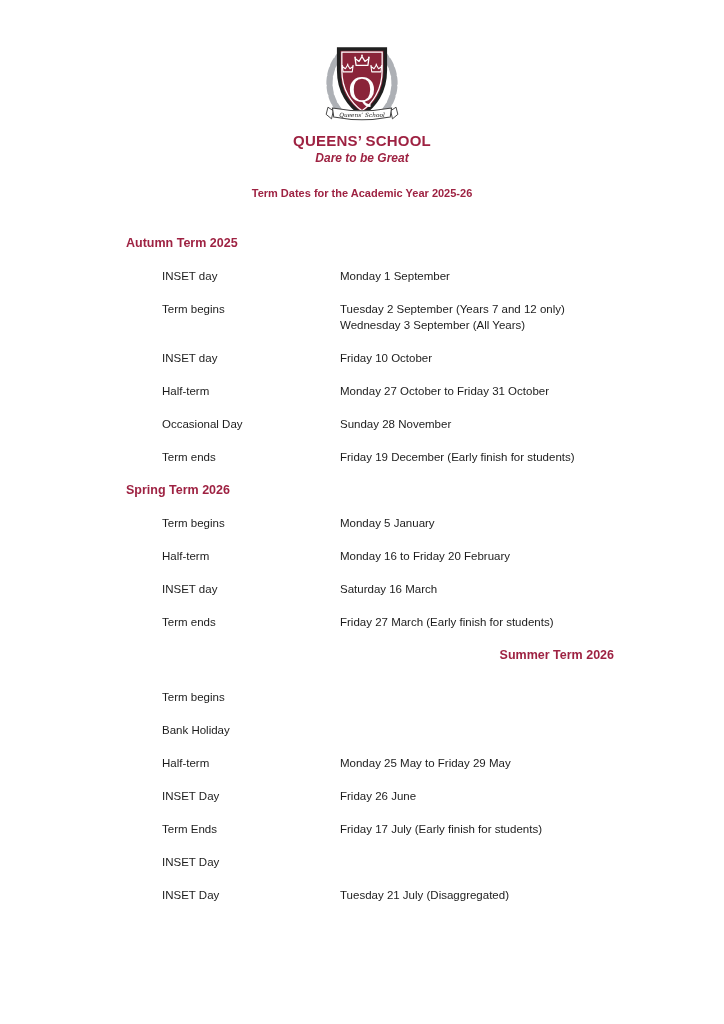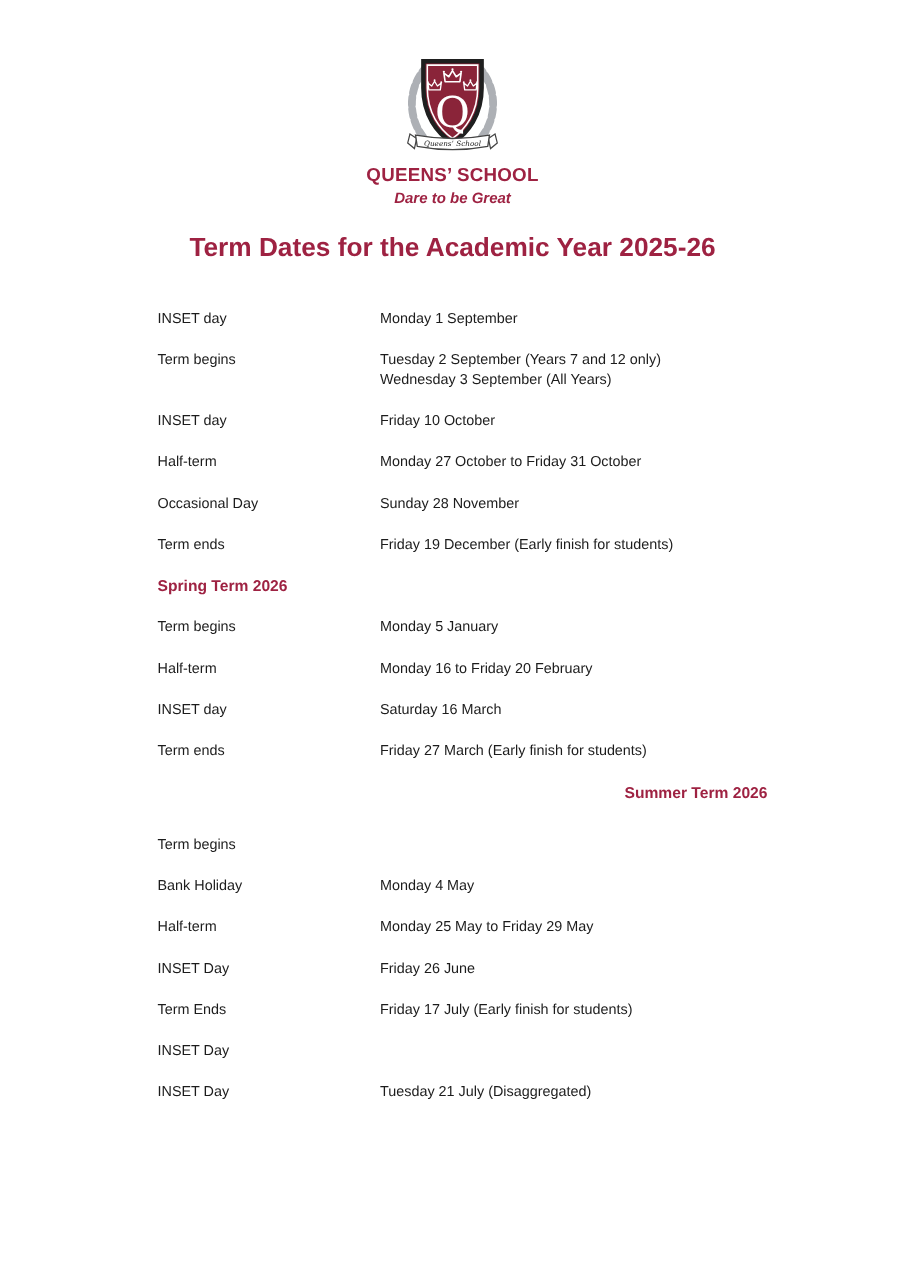--- a/index.html
+++ b/index.html
@@ -24,36 +24,36 @@
   .motto {
     margin-top: 2px;
     font-size: 12px;
     font-weight: bold;
     font-style: italic;
     color: #9E2242;
   }
   .doc-title {
     margin-top: 22px;
     text-align: center;
-    font-size: 21px;
+    font-size: 11px;
     font-weight: bold;
     color: #9E2242;
   }
   .content { margin: 36px 110px 0 126px; }
   .section { margin-top: 16px; }
   .section:first-child { margin-top: 0; }
   .section-title {
     font-size: 12.5px;
     font-weight: bold;
     color: #9E2242;
     line-height: 16px;
     margin: 0 0 17px 0;
   }
   .section-title.gap-lg { margin-bottom: 26px; text-align: right; }
-  .row { display: flex; margin-bottom: 17px; }
+  .row { display: flex; margin-bottom: 17px; margin-left: 36px; }
   .row-label {
     flex: 0 0 178px;
     font-size: 11.5px;
     line-height: 16px;
     color: #1c1c1c;
   }
   .row-value {
     flex: 1;
     font-size: 11.5px;
     line-height: 16px;
@@ -104,20 +104,21 @@
 
     <div class="school-name">QUEENS’ SCHOOL</div>
     <div class="motto">Dare to be Great</div>
   </div>
 
   <div class="doc-title">Term Dates for the Academic Year 2025-26</div>
 
   <div class="content">
 
     <div class="section">
+      <div class="section-title">Autumn Term 2025</div>
       <div class="row">
         <div class="row-label">INSET day</div>
         <div class="row-value">Monday 1 September</div>
       </div>
       <div class="row">
         <div class="row-label">Term begins</div>
         <div class="row-value">
           <div>Tuesday 2 September (Years 7 and 12 only)</div>
           <div>Wednesday 3 September (All Years)</div>
         </div>
@@ -160,21 +161,20 @@
       </div>
     </div>
 
     <div class="section">
       <div class="section-title gap-lg">Summer Term 2026</div>
       <div class="row">
         <div class="row-label">Term begins</div>
       </div>
       <div class="row">
         <div class="row-label">Bank Holiday</div>
-        <div class="row-value">Monday 4 May</div>
       </div>
       <div class="row">
         <div class="row-label">Half-term</div>
         <div class="row-value">Monday 25 May to Friday 29 May</div>
       </div>
       <div class="row">
         <div class="row-label">INSET Day</div>
         <div class="row-value">Friday 26 June</div>
       </div>
       <div class="row">

